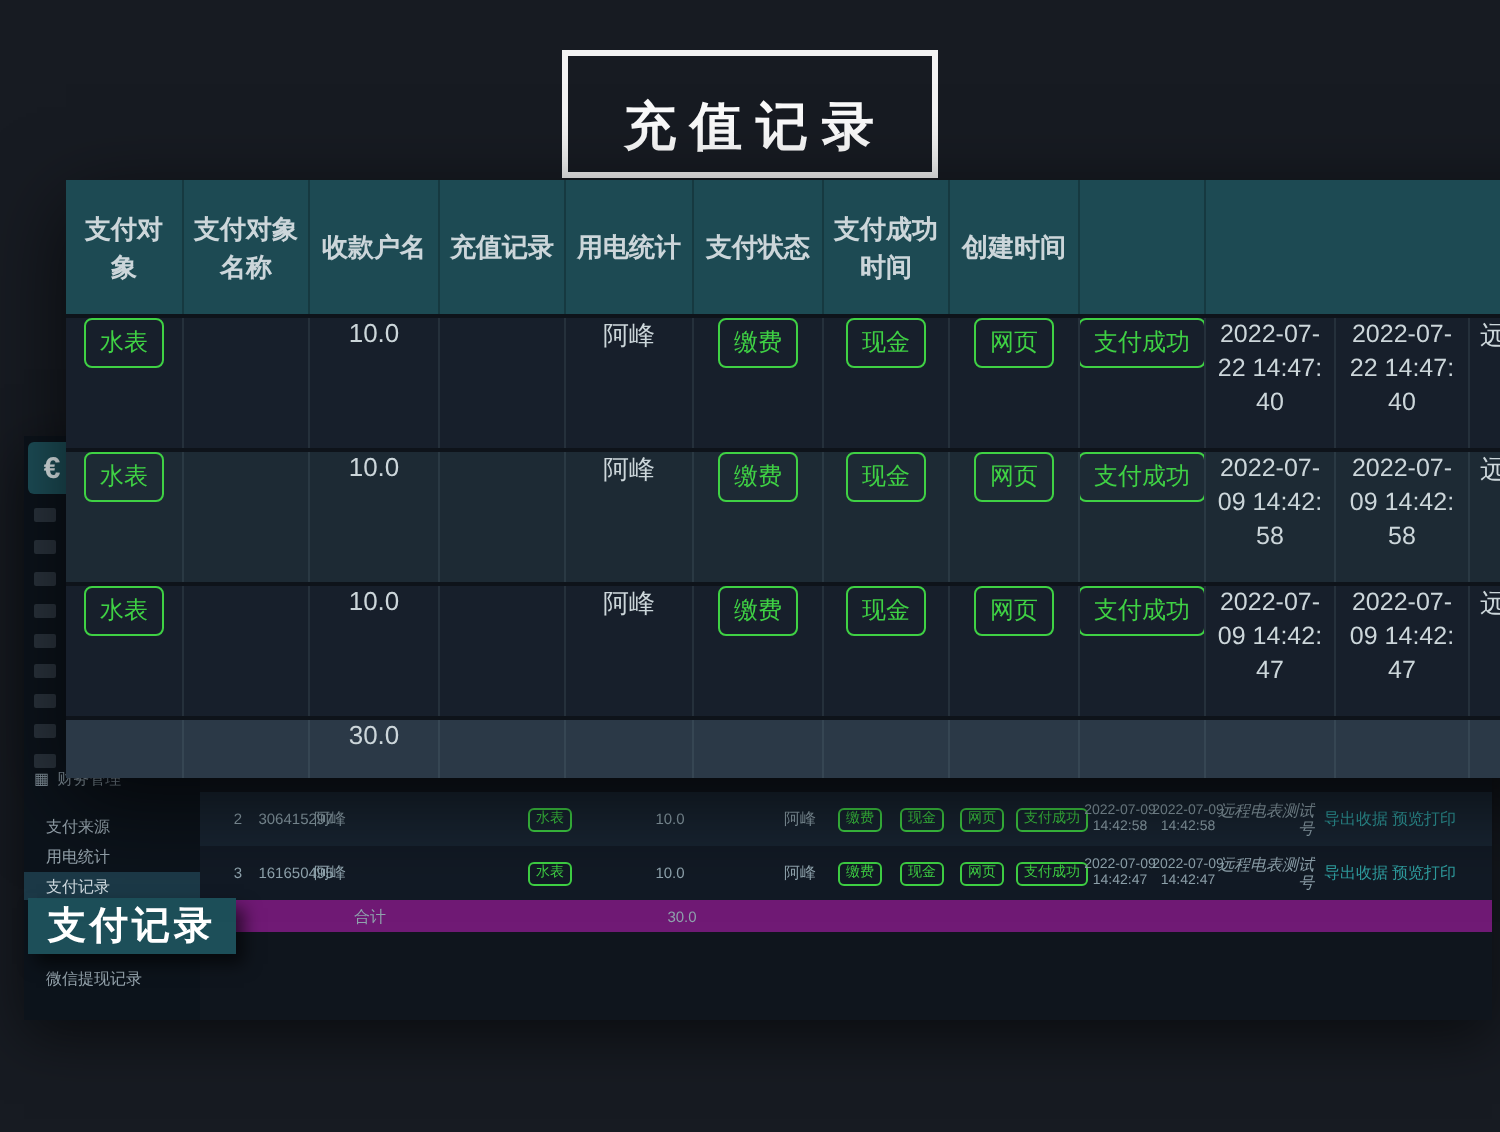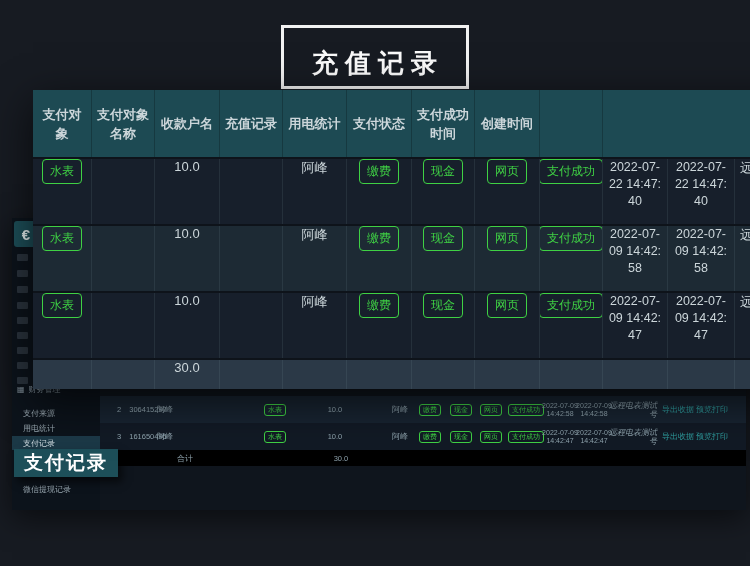--- a/index.html
+++ b/index.html
@@ -28,21 +28,21 @@
   .bg-item.active { background:#1c3947; color:#cfdae0; }
   .callout { position:absolute; left:2px; top:231px; width:104px; height:28px; background:#1d4f59;
     color:#ffffff; font-size:19px; font-weight:bold; letter-spacing:2px;
     display:flex; align-items:center; justify-content:center;
     box-shadow:4px 5px 8px rgba(0,0,0,.6); z-index:2; }
   .bg-content { position:absolute; left:88px; top:0; right:0; height:100%; }
   .vl { position:absolute; top:178px; height:70px; width:1px; background:rgba(140,170,182,.10); }
   .mini-row { position:absolute; left:0; right:0; height:27px; }
   .mini-row.ra { top:178px; background:#182431; }
   .mini-row.rb { top:205px; background:#121a25; }
-  .mini-total { position:absolute; left:0; right:0; top:232px; height:16px; background:#000000; }
+  .mini-total { position:absolute; left:0; right:0; top:232px; height:16px; background:#701a75; }
   .mi { position:absolute; top:0; height:100%; display:flex; align-items:center; justify-content:center;
     color:#8fa3ad; font-size:8px; }
   .mi.num { font-size:7.5px; }
   .m-seq{left:12px;width:14px;} .m-ord{left:26px;width:44px;} .m-nam{left:52px;width:26px;}
   .m-met{left:160px;width:30px;} .m-amt{left:222px;width:26px;} .m-acc{left:287px;width:26px;}
   .m-trd{left:317px;width:26px;} .m-pay{left:348px;width:26px;} .m-src{left:378px;width:26px;}
   .m-sts{left:406px;width:40px;} .m-t1{left:441px;width:38px;} .m-t2{left:475px;width:38px;}
   .m-rmk{left:506px;width:52px;} .m-l1{left:558px;width:40px;} .m-l2{left:592px;width:40px;}
   .m-tlab{left:70px;width:30px;} .m-tamt{left:226px;width:30px;}
   .mini-badge { border:1px solid #3fd144; color:#3fd144; border-radius:3px; padding:1px 3px;

